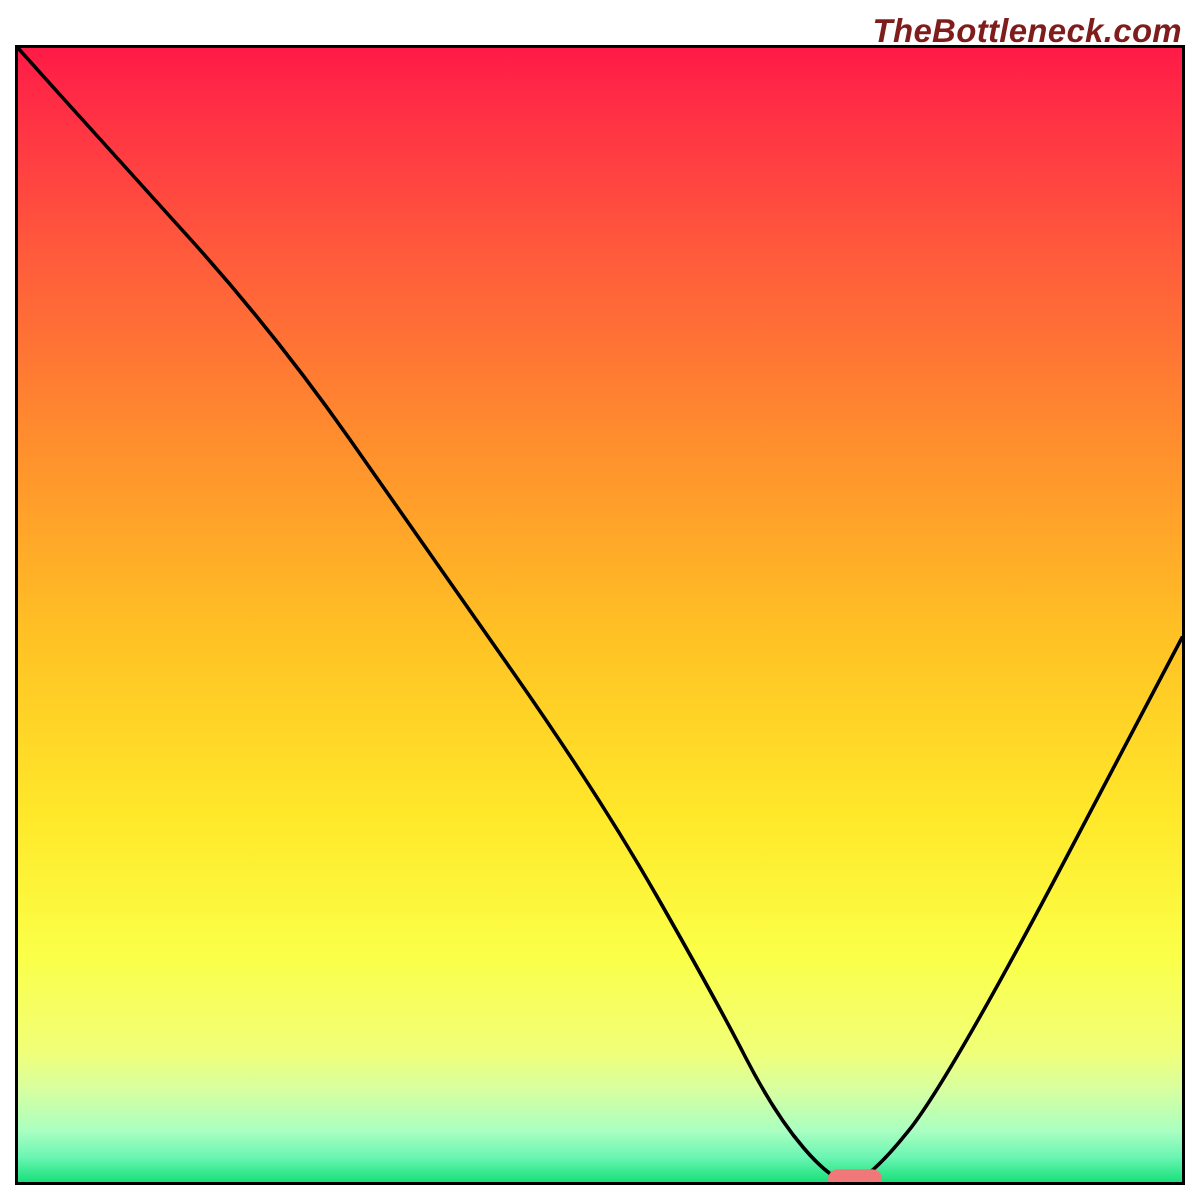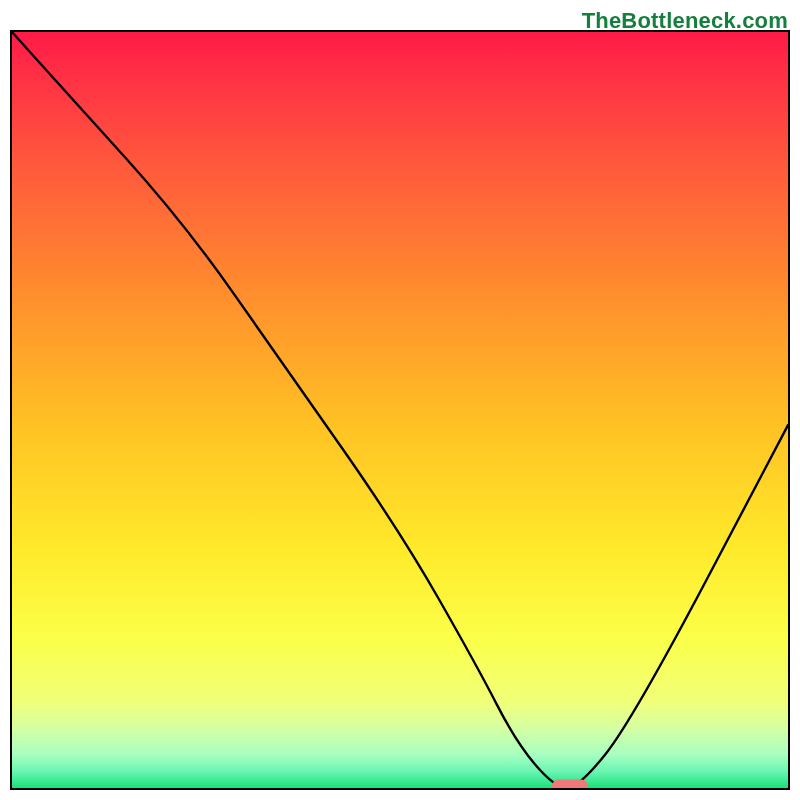--- a/index.html
+++ b/index.html
@@ -37,22 +37,23 @@
     height: 13px;
     border-radius: 7px;
     transform: translate(-50%, -50%);
   }
   .watermark {
     position: absolute;
     top: 8px;
     right: 12px;
     font-size: 22px;
     font-weight: 600;
-    color: #15803d;
+    color: #7f1d1d;
     letter-spacing: 0.2px;
+    font-style: italic;
   }
 </style>
 </head>
 <body>
 
 <div class="watermark">TheBottleneck.com</div>
 
 <div class="frame">
   <div class="gradient" style="background: linear-gradient(rgb(255, 26, 71) 0%, rgb(255, 42, 70) 4%, rgb(255, 90, 60) 18%, rgb(255, 140, 46) 34%, rgb(255, 194, 36) 52%, rgb(255, 233, 42) 68%, rgb(251, 255, 72) 80%, rgb(241, 255, 120) 88.5%, rgb(214, 255, 162) 92%, rgb(169, 255, 193) 95.5%, rgb(107, 245, 179) 97.8%, rgb(24, 224, 122) 100%);"></div>
   <svg class="curve-svg" viewBox="0 0 780 760" preserveAspectRatio="none">

